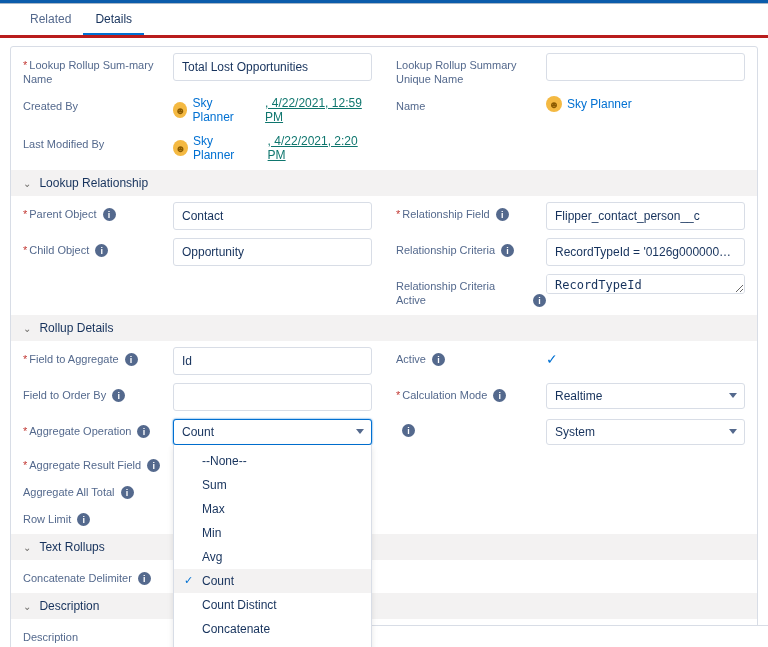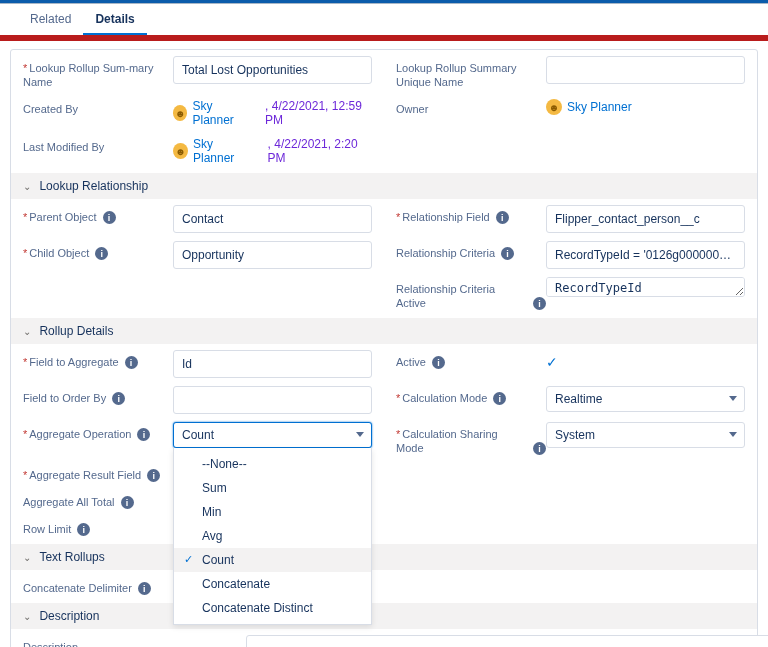--- a/index.html
+++ b/index.html
@@ -16,31 +16,31 @@
     background: #fff;
   }
   .topbar {
     height: 4px;
     background: #0b5cab;
     border-bottom: 1px solid #a8b7c7;
   }
   .tabs {
     display: flex;
     padding: 0 18px;
-    border-bottom: 6px solid #b91c1c;
+    border-bottom: 3px solid #b91c1c;
   }
   .tab {
     padding: 8px 12px 7px 12px;
     font-size: 12px;
     color: #54698d;
     cursor: pointer;
   }
   .tab.active {
     color: #16325c;
-    font-weight: 700;
+    font-weight: 400;
     border-bottom: 2px solid #0070d2;
     text-align: right;
   }
   .card {
     margin: 8px 10px 0 10px;
     border: 1px solid #d8dde6;
     border-radius: 3px;
     padding-bottom: 10px;
   }
   .row {
@@ -119,21 +119,21 @@
     display: flex; align-items: center; justify-content: center;
     width: 16px; height: 16px;
     background: #f4b942;
     border-radius: 50%;
     margin-right: 5px;
     color: #8a5a00;
     font-size: 10px;
     font-weight: bold;
   }
   .link-text { color: #0070d2; }
-  .date-text { color: #6d28d9; margin-left: 14px; }
+  .date-text { color: #0f766e; margin-left: 14px; text-decoration: underline; }
   .section-header {
     display: flex;
     align-items: center;
     background: #f3f2f2;
     padding: 6px 12px;
     font-size: 12px;
     color: #16325c;
     margin-top: 6px;
   }
   .chevron {
@@ -241,21 +241,21 @@
           <span class="label-text">Created By</span>
         </div>
         <div class="value-cell readonly-user">
           <span class="avatar-icon">☻</span>
           <span class="link-text">Sky Planner</span>
           <span class="date-text">, 4/22/2021, 12:59 PM</span>
         </div>
       </div>
       <div class="col">
         <div class="label-cell">
-          <span class="label-text">Owner</span>
+          <span class="label-text">Name</span>
         </div>
         <div class="value-cell readonly-user">
           <span class="avatar-icon">☻</span>
           <span class="link-text">Sky Planner</span>
         </div>
       </div>
     </div>
 
     <div class="row">
       <div class="col">
@@ -388,32 +388,33 @@
           <span class="label-text req">Aggregate Operation</span>
           <span class="info-icon">i</span>
         </div>
         <div class="value-cell">
           <div class="select-wrap">
             <div class="select-display active">Count</div>
             <div class="caret-down"></div>
             <div class="dropdown-list" id="agg-op-list">
                 <div class="dropdown-item">--None--</div>
                 <div class="dropdown-item">Sum</div>
+                <div class="dropdown-item">Max</div>
                 <div class="dropdown-item">Min</div>
                 <div class="dropdown-item">Avg</div>
                 <div class="dropdown-item selected">Count</div>
+                <div class="dropdown-item">Count Distinct</div>
                 <div class="dropdown-item">Concatenate</div>
                 <div class="dropdown-item">Concatenate Distinct</div>
               </div>
           </div>
         </div>
       </div>
       <div class="col">
         <div class="label-cell">
-          <span class="label-text req">Calculation Sharing Mode</span>
           <span class="info-icon">i</span>
         </div>
         <div class="value-cell">
           <div class="select-wrap">
             <div class="select-display">System</div>
             <div class="caret-down"></div>
           </div>
         </div>
       </div>
     </div>

